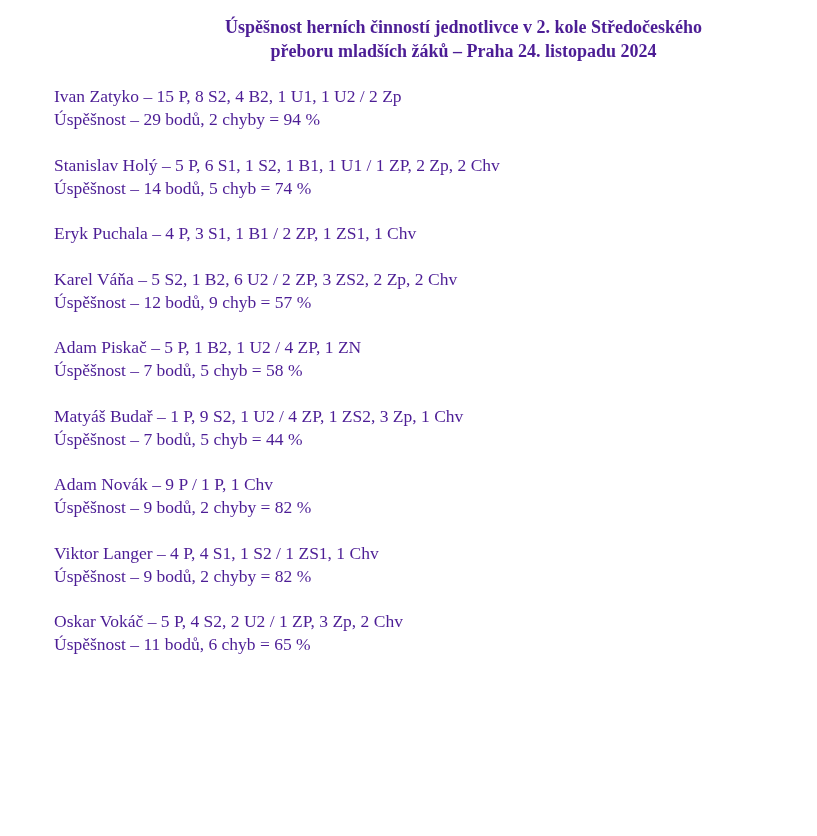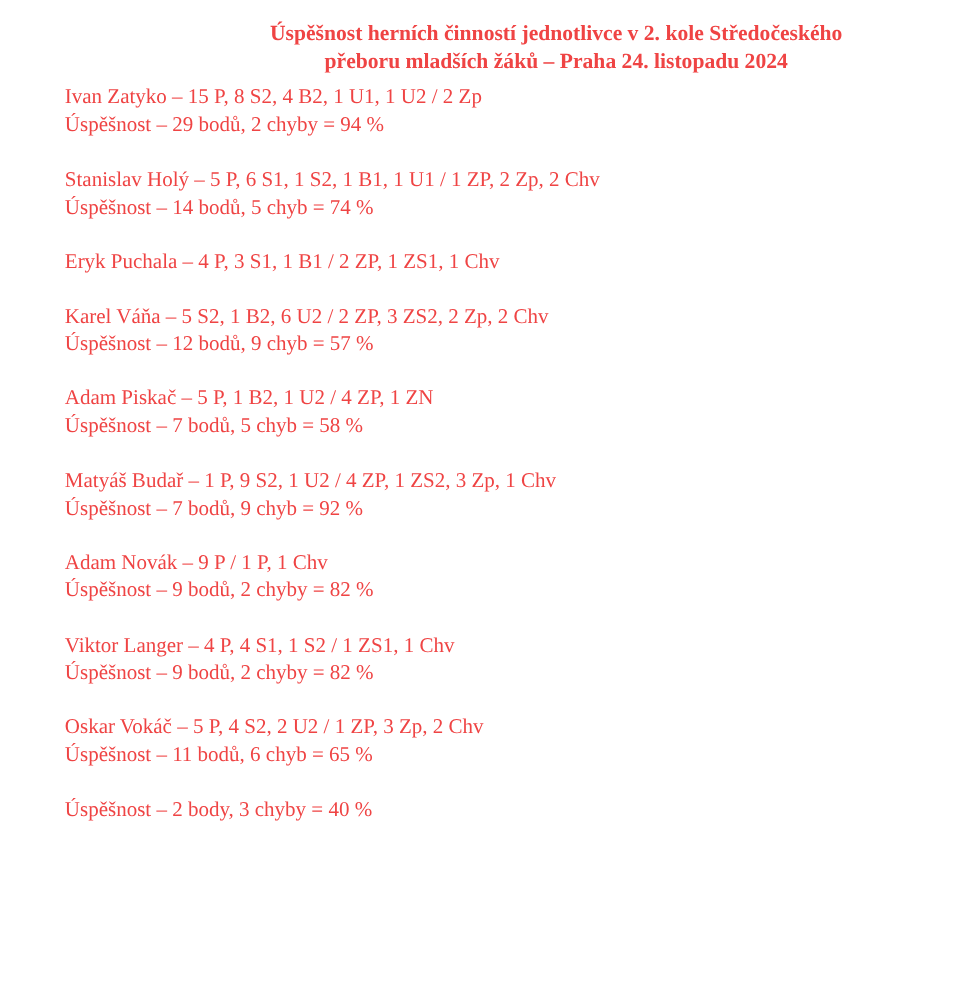--- a/index.html
+++ b/index.html
@@ -6,33 +6,33 @@
     margin: 0;
     padding: 0;
     background: #ffffff;
   }
   .page {
     position: relative;
     width: 817px;
     height: 836px;
     background: #ffffff;
     overflow: hidden;
-    color: #ef4444;
+    color: #4c1d95;
     font-family: "Liberation Serif", serif;
   }
   .title {
     margin: 15px 0 0 110px;
     width: 707px;
     text-align: center;
     font-weight: bold;
     font-size: 18px;
     line-height: 24px;
   }
   .entries {
-    margin: 6px 0 0 54px;
+    margin: 22px 0 0 54px;
     font-size: 17.5px;
     line-height: 23px;
   }
   .entry {
     margin-bottom: 22.5px;
   }
 </style>
 </head>
 <body>
 
@@ -62,35 +62,34 @@
   </div>
 
   <div class="entry">
     <div class="line stats-line">Adam Piskač – 5 P, 1 B2, 1 U2 / 4 ZP, 1 ZN</div>
     <div class="line success-line">Úspěšnost – 7 bodů, 5 chyb = 58 %</div>
   </div>
 
 
   <div class="entry">
     <div class="line stats-line">Matyáš Budař – 1 P, 9 S2, 1 U2 / 4 ZP, 1 ZS2, 3 Zp, 1 Chv</div>
-    <div class="line success-line">Úspěšnost – 7 bodů, 9 chyb = 92 %</div>
+    <div class="line success-line">Úspěšnost – 7 bodů, 5 chyb = 44 %</div>
   </div>
 
   <div class="entry">
     <div class="line stats-line">Adam Novák – 9 P / 1 P, 1 Chv</div>
     <div class="line success-line">Úspěšnost – 9 bodů, 2 chyby = 82 %</div>
   </div>
 
   <div class="entry">
     <div class="line stats-line">Viktor Langer – 4 P, 4 S1, 1 S2 / 1 ZS1, 1 Chv</div>
     <div class="line success-line">Úspěšnost – 9 bodů, 2 chyby = 82 %</div>
   </div>
 
   <div class="entry">
     <div class="line stats-line">Oskar Vokáč – 5 P, 4 S2, 2 U2 / 1 ZP, 3 Zp, 2 Chv</div>
     <div class="line success-line">Úspěšnost – 11 bodů, 6 chyb = 65 %</div>
   </div>
 
   <div class="entry">
-    <div class="line success-line">Úspěšnost – 2 body, 3 chyby = 40 %</div>
   </div>
 </div>
 </div>
 
 </body></html>

